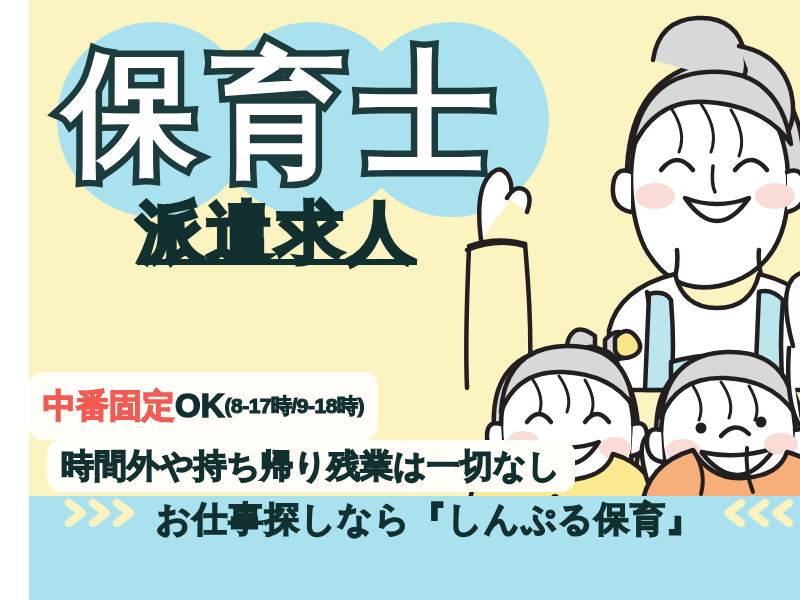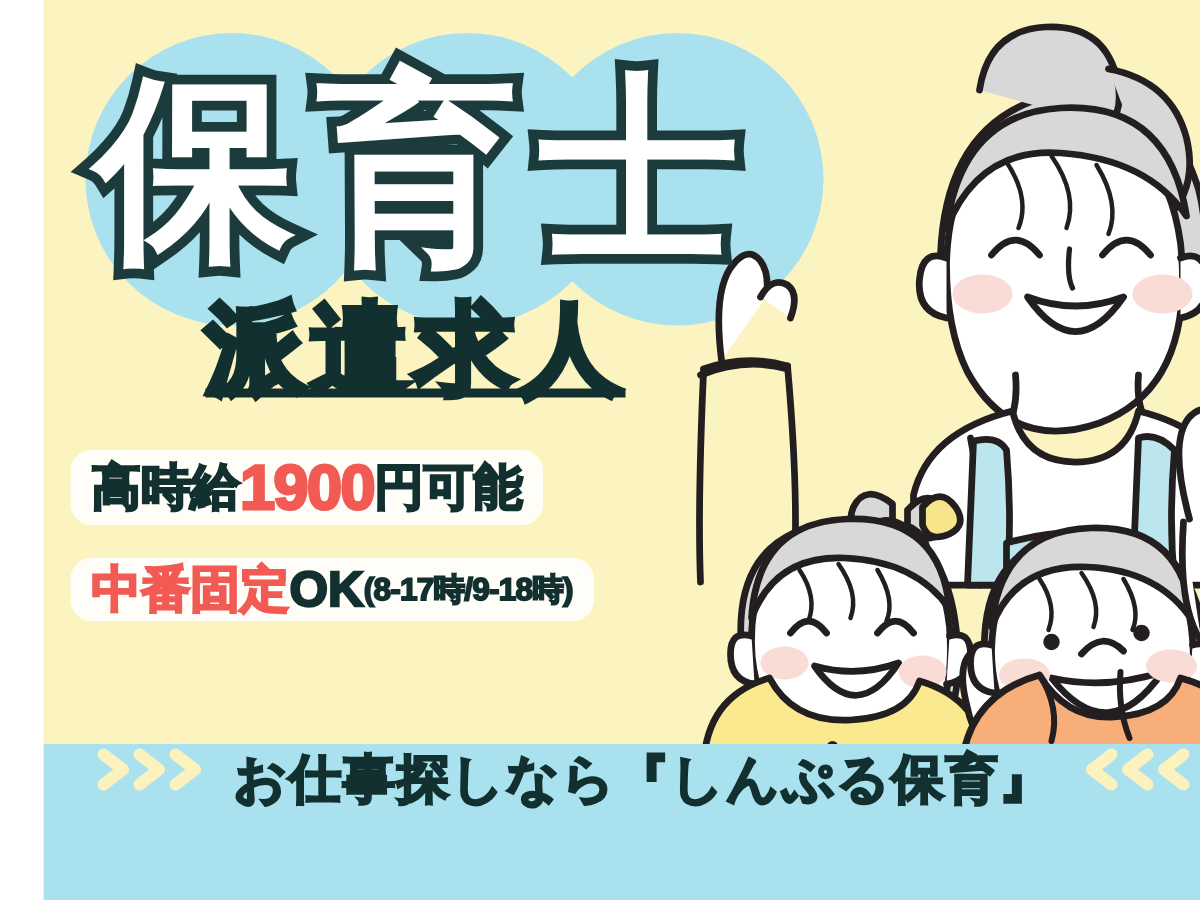--- a/index.html
+++ b/index.html
@@ -45,21 +45,21 @@
   .badge{
     position:absolute;
     background:#FFFDF7;
     border-radius:14px;
     display:flex;align-items:center;
     padding:0 14px;
     white-space:nowrap;
     box-sizing:border-box;
   }
   #badge-1{left:18px;top:300px;height:50px;}
-  #badge-2{left:18px;top:372px;height:42px;justify-content:flex-end;}
+  #badge-2{left:0;top:372px;height:68px;justify-content:flex-end;}
   #badge-3{left:18px;top:440px;height:52px;}
 
   .b-dark{
     color:#12302F;font-weight:700;
     font-size:33px;letter-spacing:0px;
     -webkit-text-stroke:1.6px #12302F;
     paint-order:stroke fill;
   }
   .b-red{
     color:#F25A54;font-weight:700;
@@ -215,32 +215,30 @@
       <path d="M338 448 q-2 24 6 44" stroke-width="4"></path>
 
       <path d="M384 346 q-14 -52 0 -68 q12 -12 20 4 q4 -20 18 -14" fill="#FFFFFF"></path>
       <path d="M380 348 q-4 56 12 80" fill="#FFFFFF"></path>
     </g>
   </svg>
 
   <div id="headline">保育士</div>
   <div id="subhead">派遣求人</div>
 
-  <div class="badge" id="badge-1">
-    <span class="b-dark">高時給</span>
-    <span class="b-num">1900</span>
-    <span class="b-dark">円可能</span>
-  </div>
 
   <div class="badge" id="badge-2">
     <span class="b-red">中番固定</span>
     <span class="b-dark">OK</span>
     <span class="b-small">(8-17時/9-18時)</span>
   </div>
 
+  <div class="badge" id="badge-3">
+    <span class="b-dark">時間外や持ち帰り残業は一切なし</span>
+  </div>
 
   <div id="bottom-bar">
     <span class="chev-group" id="chev-left">
       <svg width="80" height="34" viewBox="0 0 80 34">
         <g fill="none" stroke="#FBF2BE" stroke-width="8" stroke-linecap="round" stroke-linejoin="round">
           <path d="M8 7 L21 17 L8 27"></path>
           <path d="M32 7 L45 17 L32 27"></path>
           <path d="M56 7 L69 17 L56 27"></path>
         </g>
       </svg>

